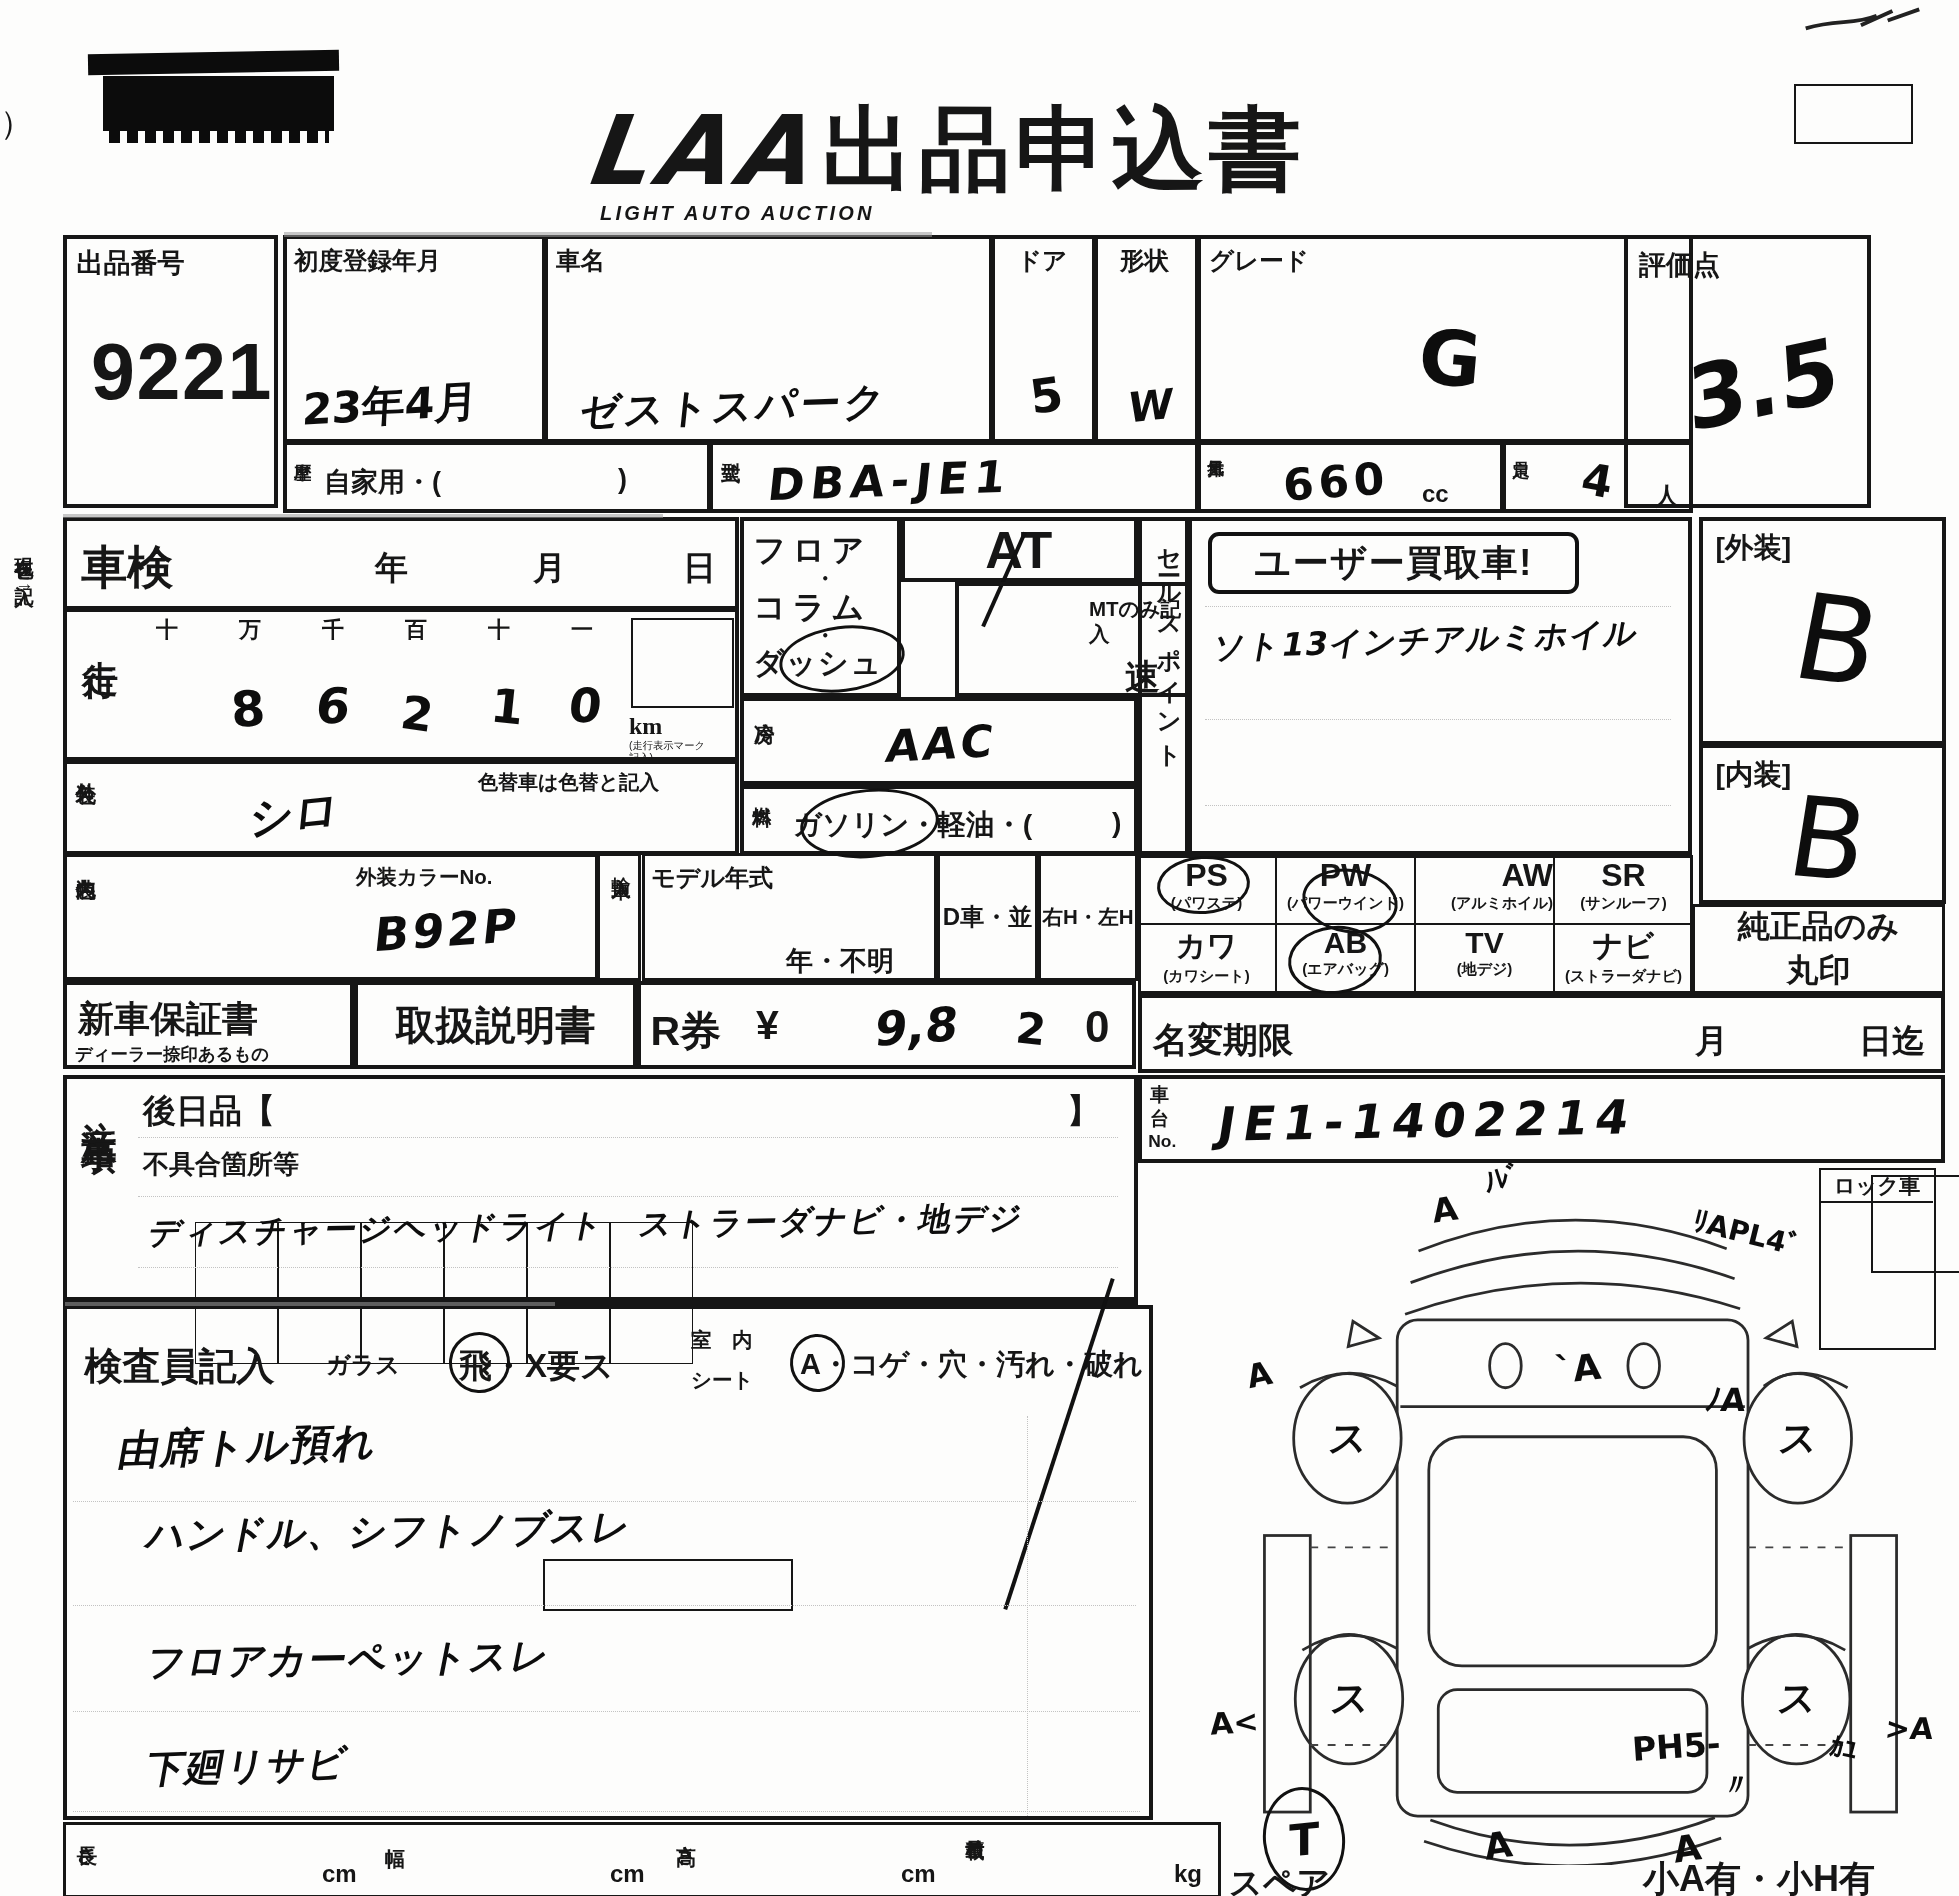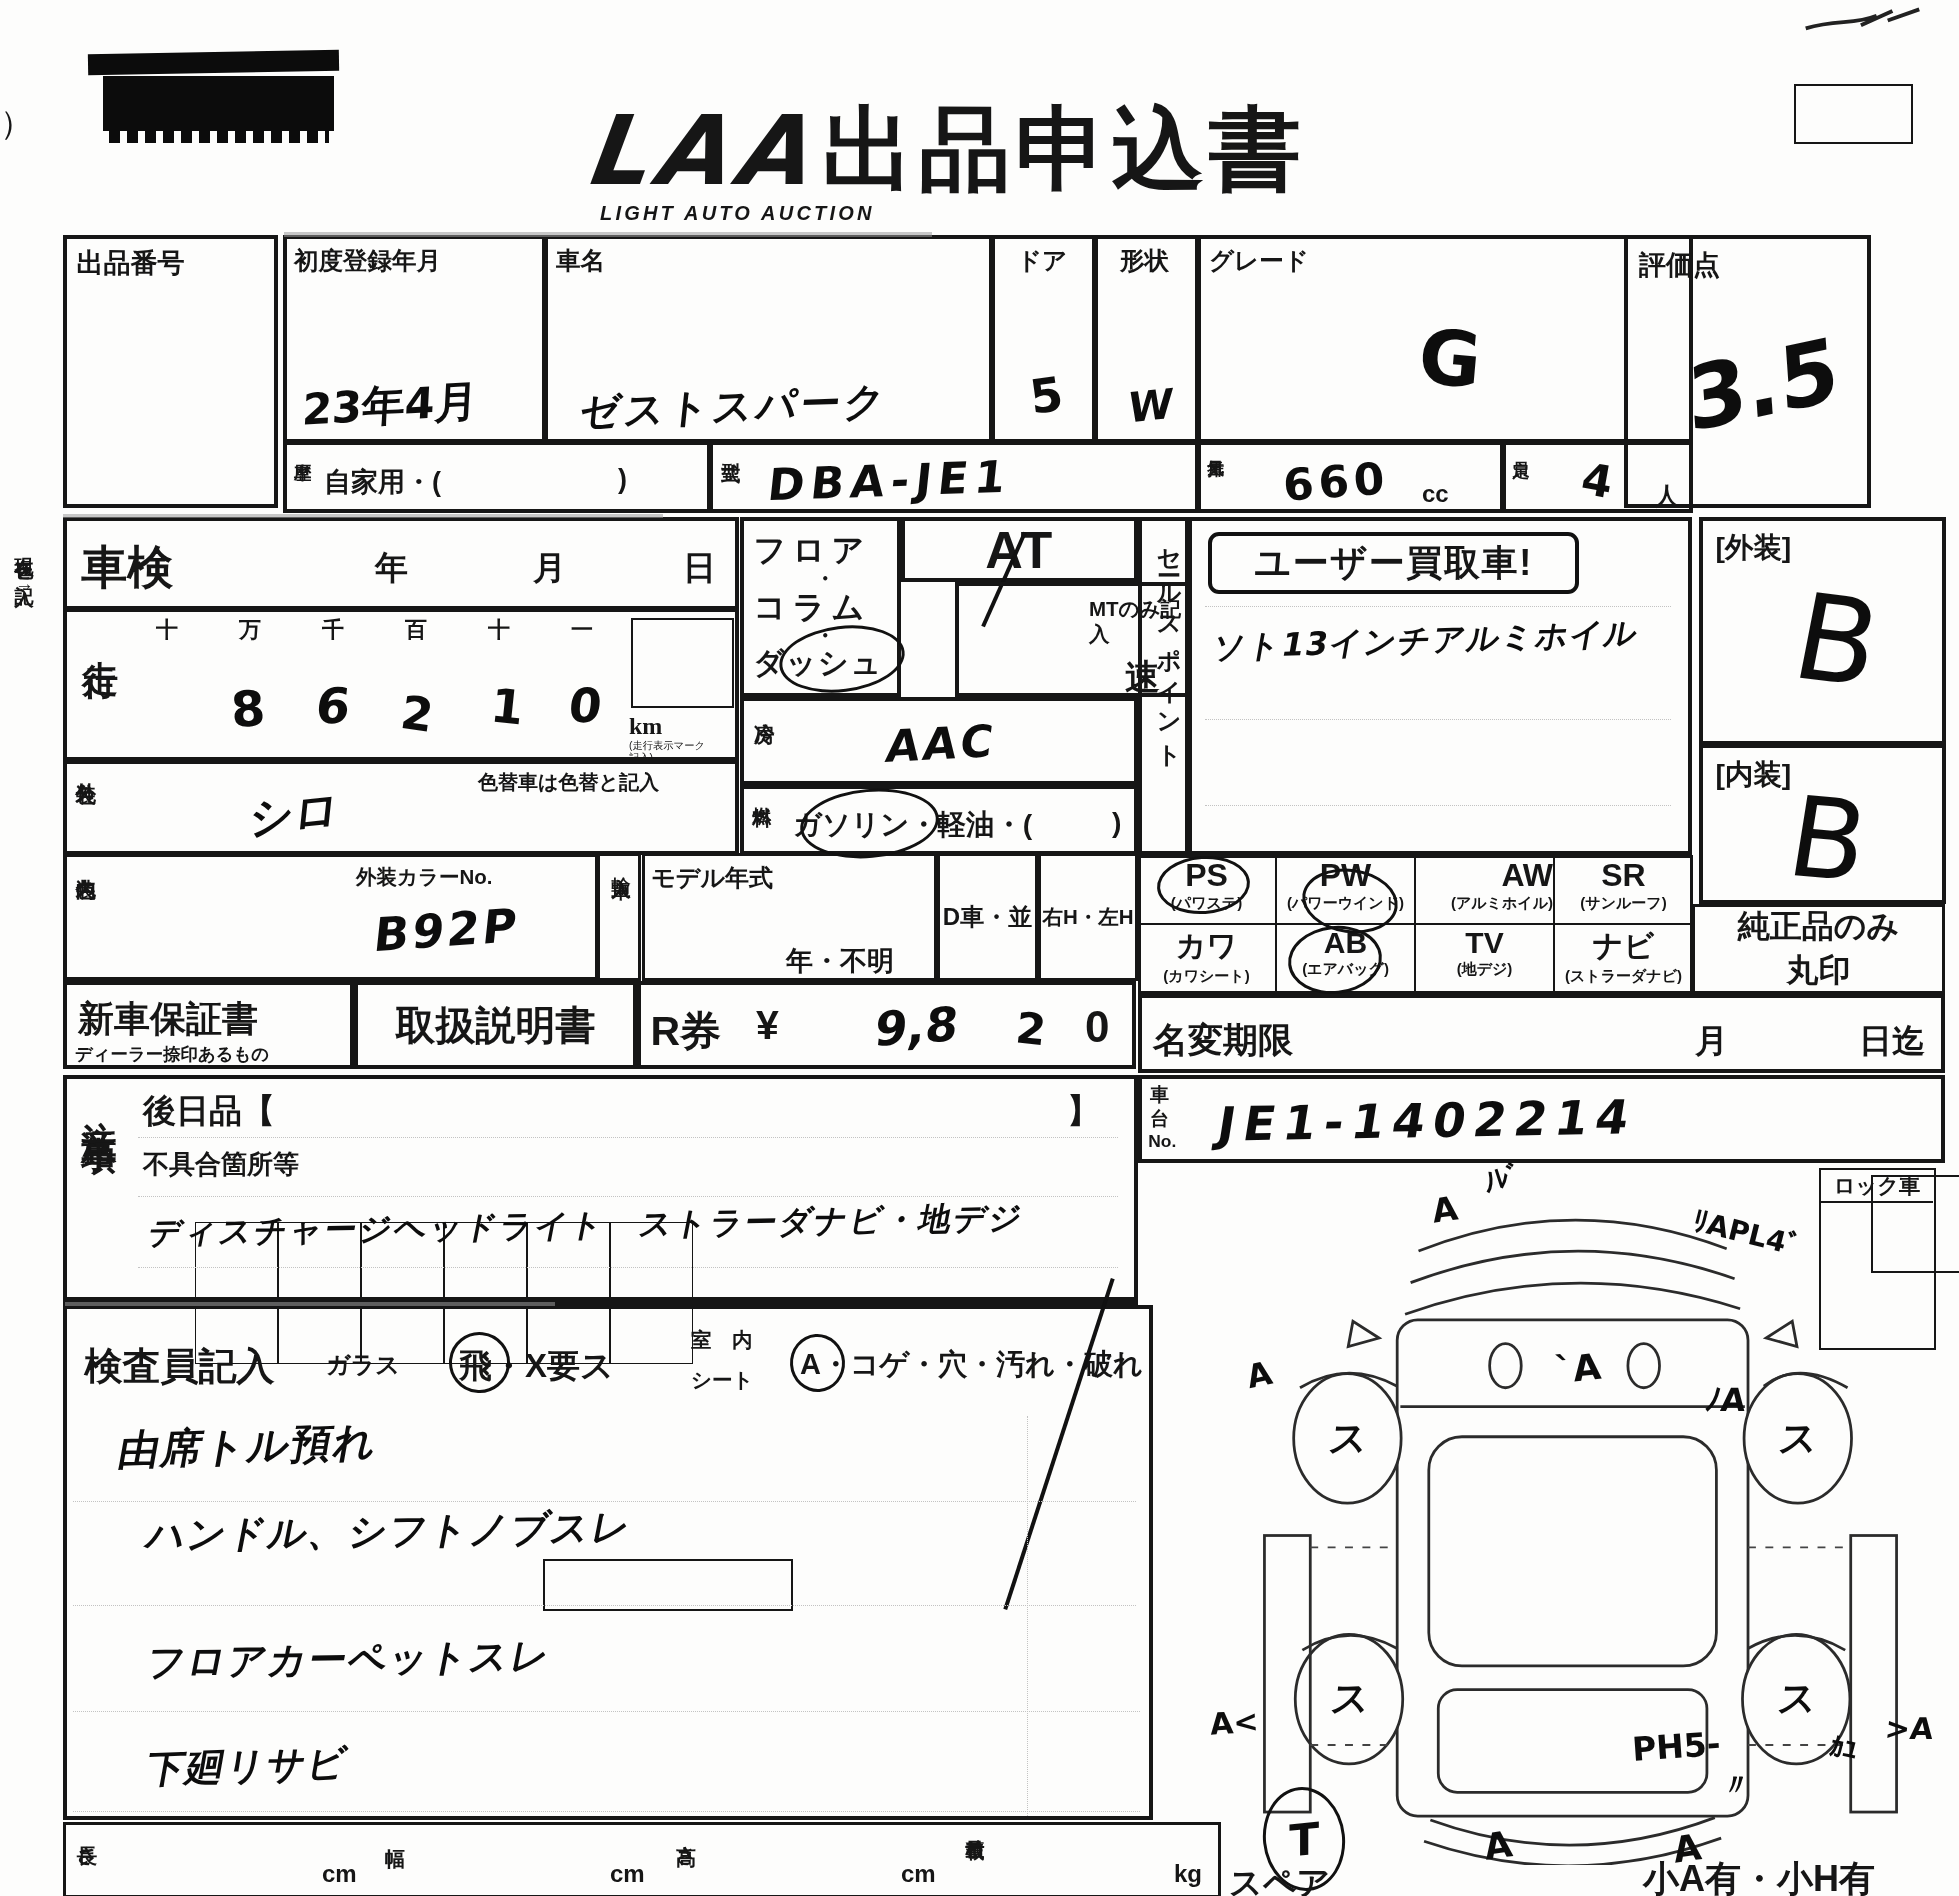--- a/index.html
+++ b/index.html
@@ -35,20 +35,21 @@
   <div class="bx" style="left:1794px;top:84px;width:119px;height:60px;border-width:2.4px;"></div>
   <svg class="abs" style="left:1801px;top:3.2px;" width="134" height="35" viewBox="0 0 170 44">
     <path d="M6,32 C46,20 66,28 96,16 M76,28 L116,10 M110,22 L150,8" stroke="#222" stroke-width="5" fill="none"></path>
   </svg>
 
   <div class="abs lbl" style="left:0px;top:101px;font-size:33px;">）</div>
   <div class="abs lbl vt" style="left:11px;top:542px;font-size:19px;font-weight:bold;height:205px;letter-spacing:1.6px;">現在色を記入→</div>
 
   <div class="bx thick" style="left:63px;top:235px;width:215px;height:273px;">
     <div class="abs lbl" style="left:9.5px;top:6.3px;font-size:27px;font-weight:bold;">出品番号</div>
+    <div class="abs" style="left:24px;top:87px;font-size:79px;font-weight:900;letter-spacing:1.6px;">9221</div>
   </div>
 
   <div class="bx thick" style="left:283px;top:235px;width:1410px;height:278px;"></div>
 
   <div class="bx" style="left:283px;top:235px;width:262px;height:207px;">
     <div class="abs lbl" style="left:8px;top:6.3px;font-size:24.5px;font-weight:bold;">初度登録年月</div>
     <div class="abs hw" style="left:16px;top:139px;font-size:43px;transform:rotate(-3deg) skewX(-6deg);">23年4月</div>
   </div>
   <div class="bx" style="left:545px;top:235px;width:447px;height:207px;">
     <div class="abs lbl" style="left:8px;top:6.3px;font-size:24.5px;font-weight:bold;">車名</div>

